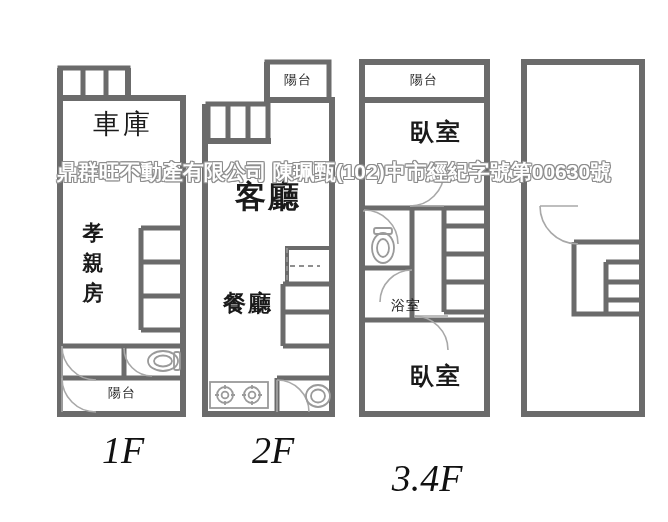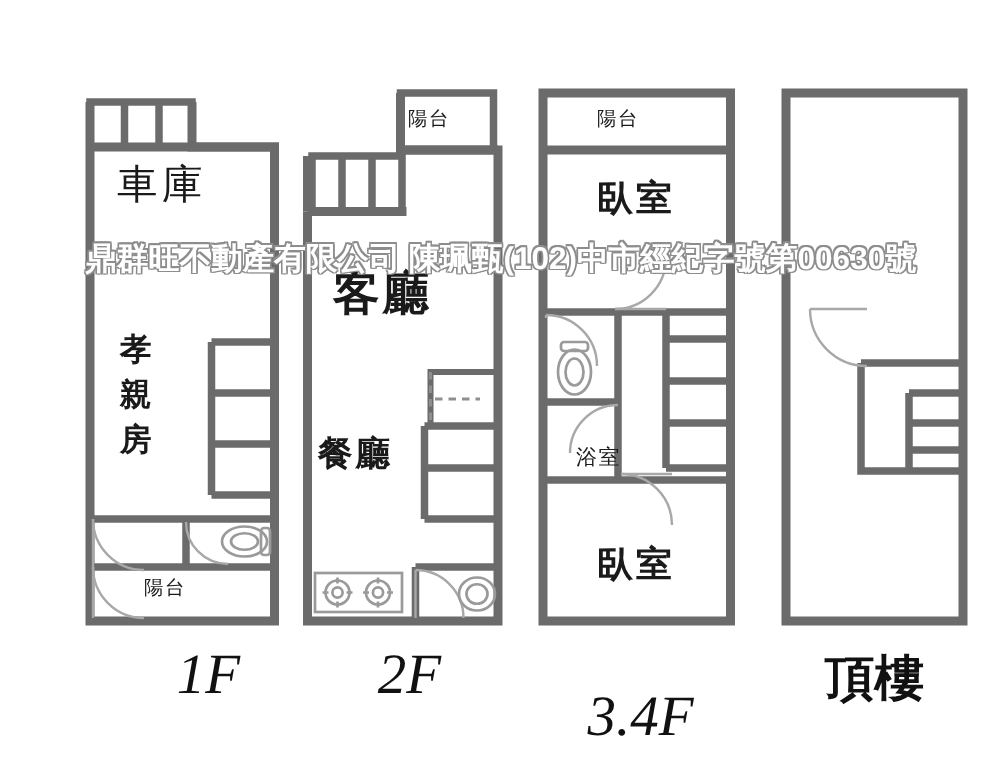--- a/index.html
+++ b/index.html
@@ -21,21 +21,21 @@
     top: 0;
     width: 668px;
     height: 522px;
   }
   .room-label {
     position: absolute;
     color: #1a1a1a;
     font-family: "DejaVu Sans", "Liberation Sans", sans-serif;
     white-space: nowrap;
     line-height: 1.04;
-    text-align: left;
+    text-align: center;
     letter-spacing: 1px;
   }
   .lbl-garage {
     font-size: 27px;
     font-weight: 400;
     letter-spacing: 3px;
   }
   .lbl-living {
     font-size: 31px;
     font-weight: 700;
@@ -280,18 +280,17 @@
   <div class="room-label lbl-balcony" style="left:398px; top:73px; width:52px;">陽台</div>
 
   <div class="room-label lbl-bed" style="left:398px; top:120px; width:76px;">臥室</div>
 
   <div class="room-label lbl-bath" style="left:384px; top:298px; width:44px;">浴室</div>
 
   <div class="room-label lbl-bed" style="left:398px; top:364px; width:76px;">臥室</div>
 
   <div id="watermark">鼎群旺不動產有限公司 陳珮甄(102)中市經紀字號第00630號</div>
 
-  <div class="floor-caption" style="left:84px; top:428px; width:110px;">1F</div>
+  <div class="floor-caption" style="left:68px; top:428px; width:110px;">1F</div>
   <div class="floor-caption" style="left:218px; top:428px; width:110px;">2F</div>
   <div class="floor-caption" style="left:364px; top:428px; width:126px;margin-top:28px;">3.4F</div>
-  <div class="floor-caption cjk" style="left:527px; top:430px; width:112px;">頂樓</div>
 
 </div>
 
 </body></html>

